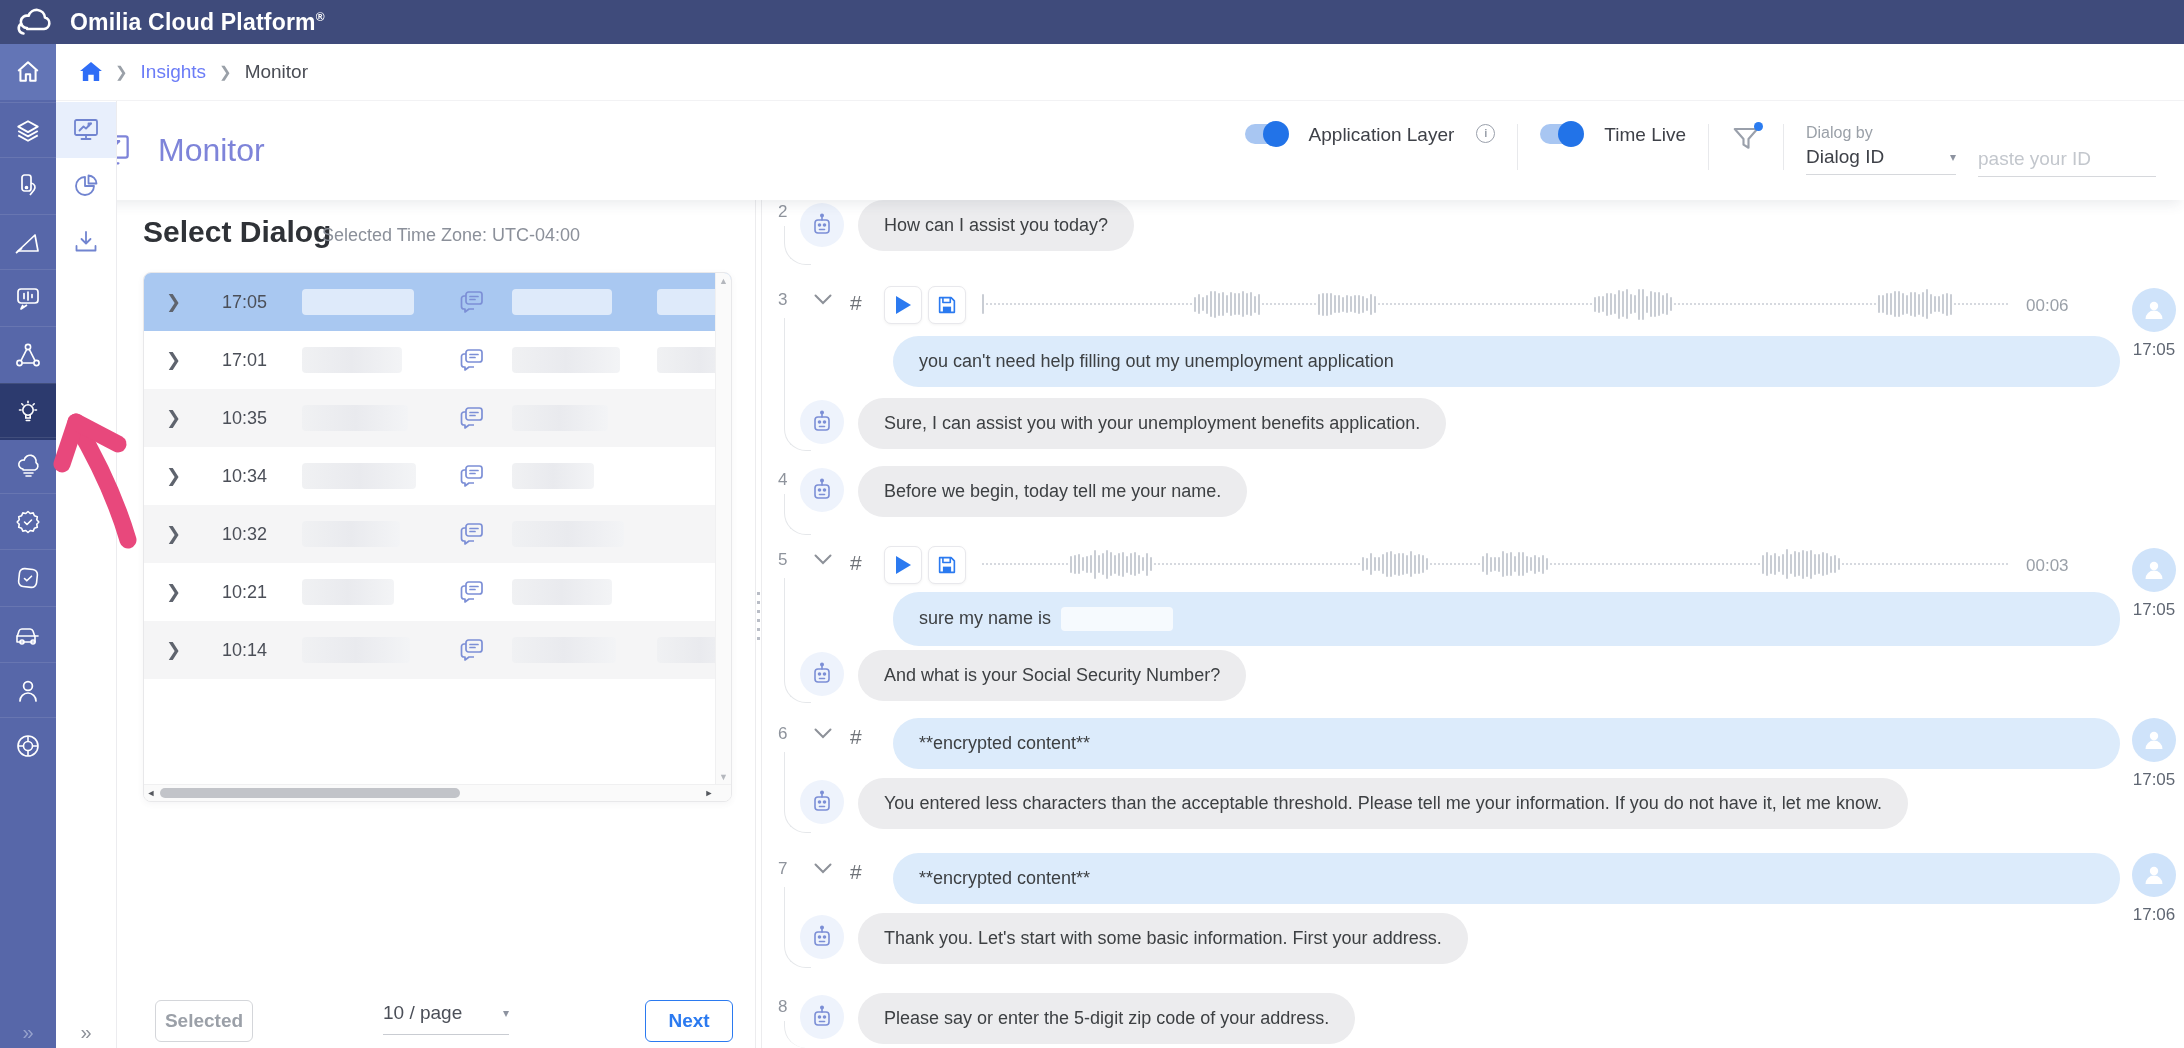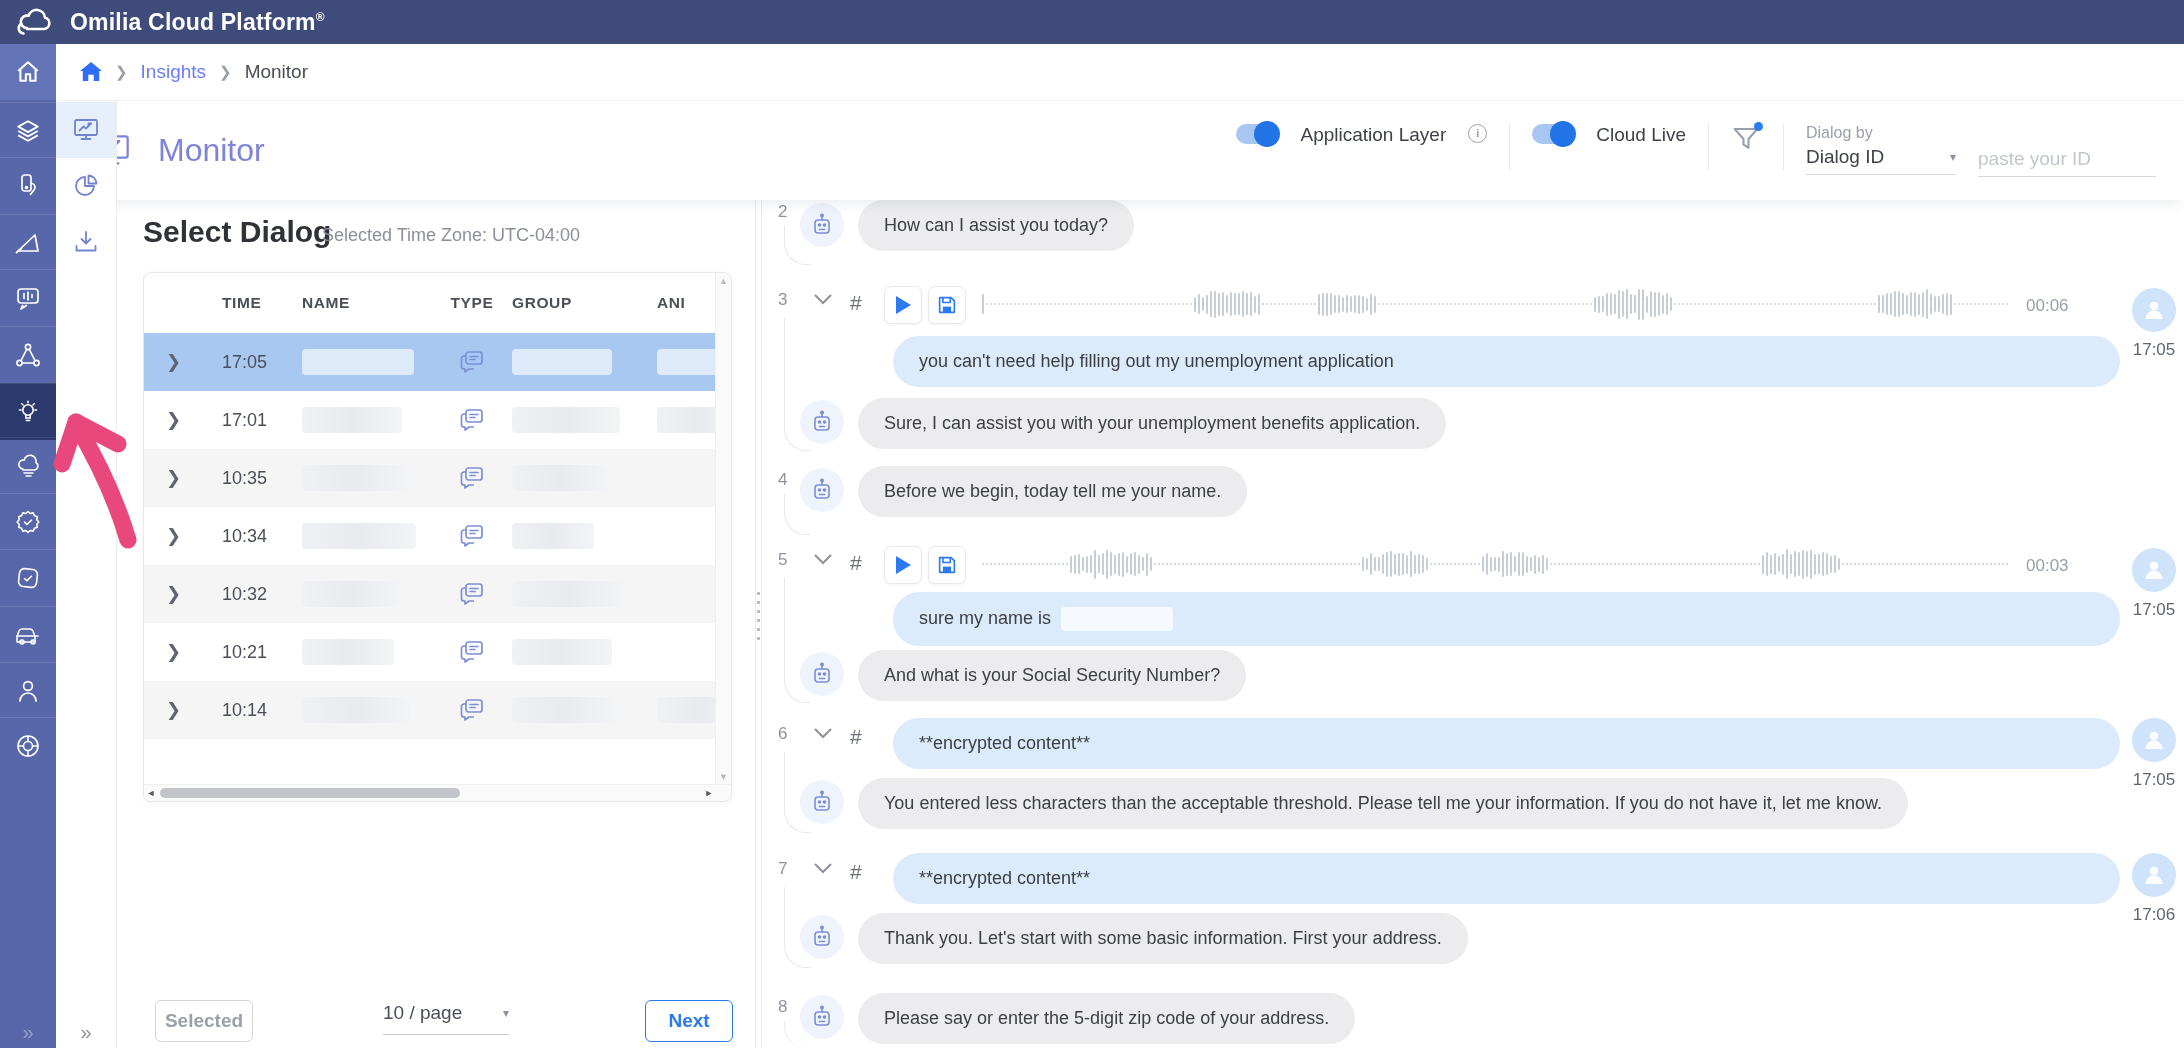--- a/index.html
+++ b/index.html
@@ -278,21 +278,21 @@
   <div id="band-right">
     <div class="toggle">
         <div class="knob"></div>
       </div>
     <span class="tog-label">Application Layer</span>
     <span class="info-dot">i</span>
     <div class="vdiv"></div>
     <div class="toggle">
         <div class="knob"></div>
       </div>
-    <span class="tog-label">Cloud Live</span>
+    <span class="tog-label">Time Live</span>
     <div class="vdiv"></div>
     <span style="position:relative">
       <svg width="30" height="30" viewBox="0 0 24 24" fill="none" stroke="#9aa0ab" stroke-width="1.7" stroke-linejoin="round">
           <path d="M3 4h18l-7 8v7l-4-2.5V12z"></path>
         </svg>
       <span style="position:absolute;right:-2px;top:-2px;width:9px;height:9px;border-radius:50%;background:#2b7cf0"></span>
     </span>
     <div class="vdiv"></div>
     <div id="searchby">
       <span class="lbl">Dialog by</span>
@@ -304,28 +304,20 @@
     <div class="underfield" id="paste-input">
       <span class="ph">paste your ID</span>
     </div>
   </div>
 </div>
 
 <div class="abs" id="panel-title">Select Dialog</div>
 <div class="abs" id="panel-tz">Selected Time Zone: UTC-04:00</div>
 
 <div class="abs" id="card">
-  <div class="thead">
-    <div class="c-chev"></div>
-    <div class="c-time">TIME</div>
-    <div class="c-name">NAME</div>
-    <div class="c-type">TYPE</div>
-    <div class="c-group">GROUP</div>
-    <div class="c-ani">ANI</div>
-  </div>
 
   <div class="trow selected">
     <div class="c-chev"><span class="chevron">❯</span></div>
     <div class="c-time">17:05</div>
     <div class="c-name">
         <div class="blur" style="width:112px"></div>
       </div>
     <div class="c-type">
         <svg width="26" height="26" viewBox="0 0 26 26" fill="none" stroke="#7c8fd6" stroke-width="1.7" stroke-linejoin="round">
           <rect x="7" y="3" width="16" height="12" rx="2.5"></rect>

